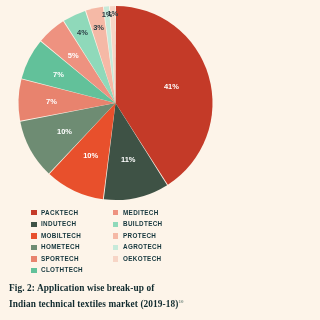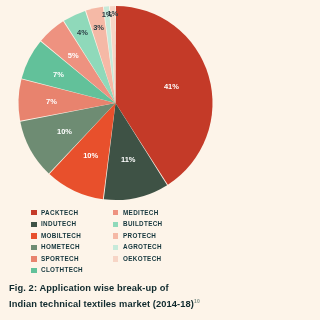--- a/index.html
+++ b/index.html
@@ -45,21 +45,21 @@
     font-size:6.3px;
     letter-spacing:0.35px;
     color:#12343B;
     white-space:nowrap;
     line-height:1;
   }
   #caption{
     position:absolute;left:9px;top:282px;width:215px;
   }
   .caption-line{
-    font-family:Liberation Sans, sans-serif;
+    font-family:Liberation Serif, serif;
     font-weight:bold;
     font-size:9.3px;
     color:#102A2E;
     line-height:13px;
     letter-spacing:0.1px;
     white-space:nowrap;
   }
   .caption-sup{
     font-size:5px;
     vertical-align:super;
@@ -143,14 +143,14 @@
       </div>
       <div class="legend-item">
         <span class="legend-swatch" style="background: rgb(247, 213, 198);"></span>
         <span class="legend-label">OEKOTECH</span>
       </div>
     </div>
 </div>
 
 <div id="caption">
   <div class="caption-line">Fig. 2: Application wise break-up of</div>
-  <div class="caption-line"><span>Indian technical textiles market (2014-18)</span><span class="caption-sup">10</span></div>
+  <div class="caption-line"><span>Indian technical textiles market (2019-18)</span><span class="caption-sup">10</span></div>
 </div>
 
 </body></html>

